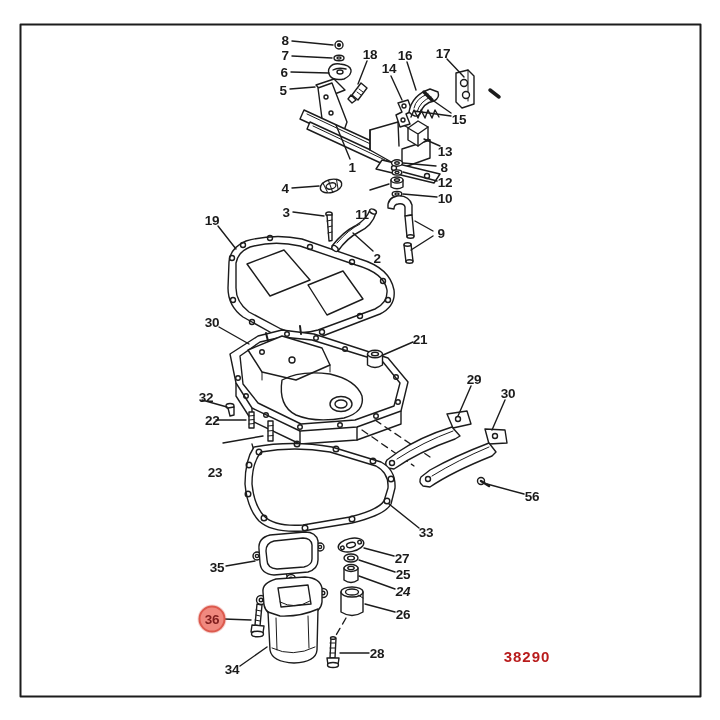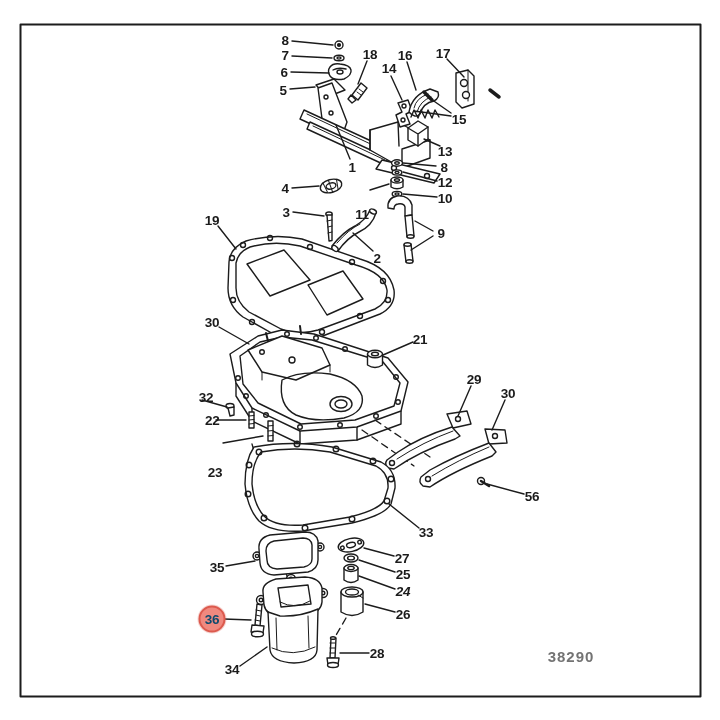--- a/index.html
+++ b/index.html
@@ -8,26 +8,26 @@
     font-family:"Liberation Sans", sans-serif;
   }
   #art{position:absolute;left:0;top:0;}
   .callout{
     position:absolute;transform:translate(-50%,-50%);
     font-weight:bold;font-size:13.5px;letter-spacing:-0.3px;color:#1b1b1b;
     width:23px;height:23px;line-height:23px;text-align:center;border-radius:50%;
     user-select:none;z-index:3;
   }
   .callout.highlighted{
-    background:#f0897f;border:2.5px solid #dc5a4e;color:#0c4a6e;
+    background:#f0897f;border:2.5px solid #dc5a4e;color:#7f1d1d;
     box-shadow:0 0 0 1px rgba(220,90,78,.25);
   }
   #part-number{
     position:absolute;transform:translate(-50%,-50%);
-    font-weight:bold;font-size:15px;letter-spacing:1px;color:#737373;z-index:3;margin-left:44px;
+    font-weight:bold;font-size:15px;letter-spacing:1px;color:#b91c1c;z-index:3;
   }
 </style>
 </head>
 <body>
 
 <div id="stage">
 
 <svg id="art" width="720" height="720" viewBox="0 0 720 720">
   <g stroke="#1c1c1c" stroke-width="1.4" fill="#ffffff" stroke-linejoin="round" stroke-linecap="round">
 

